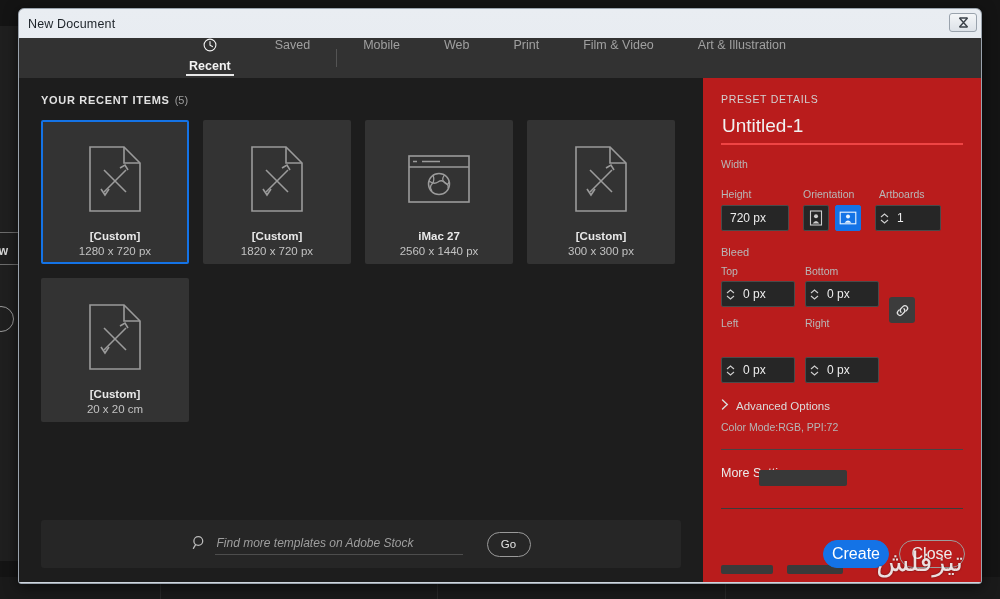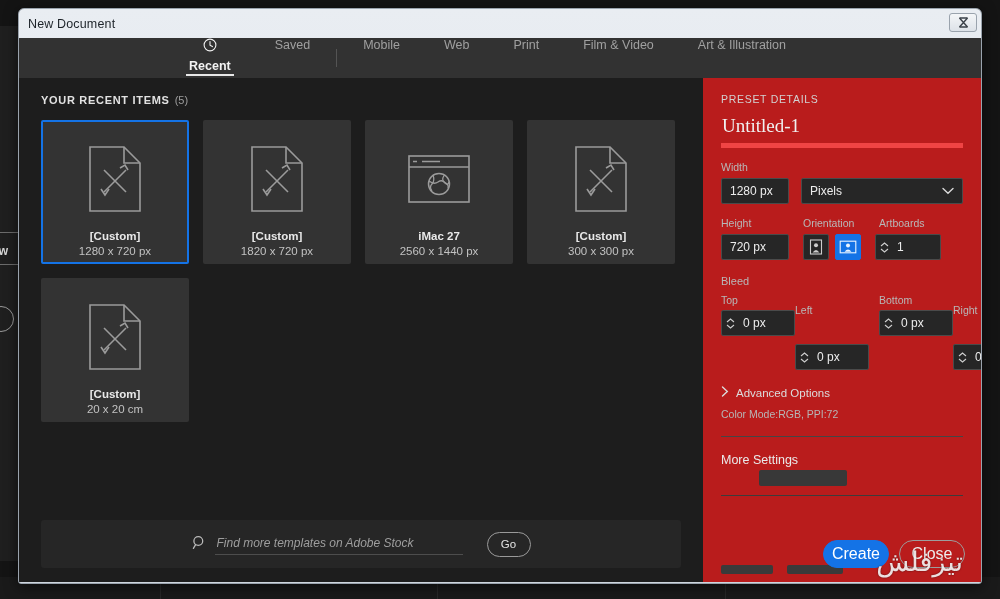--- a/index.html
+++ b/index.html
@@ -148,22 +148,22 @@
 
   
   #right {
     width: 278px; background: #b91c1c; padding: 15px 18px 0 18px; position: relative;
   }
   .p-head {
     font-size: 10.5px; color: #d2d2d2; letter-spacing: .7px; margin-bottom: 10px;
   }
   #doc-name {
     width: 100%; background: transparent; border: none;
-    border-bottom: 5px solid #ef4444; outline: none;
-    font-family: Liberation Serif, serif;
+    border-bottom: 2px solid #ef4444; outline: none;
+    font-family: Liberation Sans, sans-serif;
     font-size: 19px; color: #f0f0f0; padding: 0 1px 6px 1px;
   }
   .fld-lbl { font-size: 10.5px; color: #b8b8b8; margin: 13px 0 5px 0; }
   .row { display: flex; align-items: flex-end; gap: 12px; }
   .inp {
     background: #262626; border: 1px solid #4a4a4a; border-radius: 2px;
     color: #ededed; font-size: 12px; font-family: "Liberation Sans", sans-serif;
     height: 26px; padding: 0 8px; outline: none;
   }
   .inp.w { width: 68px; }
@@ -188,21 +188,21 @@
     width: 17px; display: flex; flex-direction: column;
     align-items: center; justify-content: center; gap: 1px; cursor: pointer;
   }
   .stepper input {
     flex: 1; background: transparent; border: none; outline: none;
     color: #ededed; font-size: 12px; font-family: "Liberation Sans", sans-serif;
     padding-left: 4px; width: 10px;
   }
   .bleed-lbl { font-size: 11px; color: #b8b8b8; margin: 15px 0 7px 0; }
   .bl-grid { display: flex; gap: 10px; align-items: flex-start; }
-  .bl-col { display: flex; flex-direction: row; gap: 0; }
+  .bl-col { display: flex; flex-direction: column; gap: 0; }
   .bl-sub { font-size: 10.5px; color: #b8b8b8; margin-bottom: 4px; }
   .bl-cell { display: flex; flex-direction: column; }
   .bl-cell + .bl-cell { margin-top: 10px; gap: 24px; }
   .stepper.bl { width: 74px; }
   .link-btn {
     width: 26px; height: 26px; background: #3c3c3c; border-radius: 3px;
     display: flex; align-items: center; justify-content: center;
     cursor: pointer; margin-top: 32px;
   }
   #adv {
@@ -416,31 +416,20 @@
         </div>
       </div>
 
       <div id="right">
 
         <div class="p-head">PRESET DETAILS</div>
 
         <input id="doc-name" type="text" value="Untitled-1" style="">
 
         <div class="fld-lbl">Width</div>
-        <div class="row">
-          <input class="inp w" type="text" value="1280 px" style="">
-          <div class="sel">
-            <span>Pixels</span>
-            <span>
-              <svg width="12" height="8" viewBox="0 0 12 8" aria-hidden="true">
-                <path d="M1 1.5 L6 6.2 L11 1.5" fill="none" stroke="#d9d9d9" stroke-width="1.4" stroke-linecap="round"></path>
-              </svg>
-            </span>
-          </div>
-        </div>
 
         <div class="row" style="gap:14px">
           <div class="fld-lbl" style="width:68px">Height</div>
           <div class="fld-lbl" style="width:62px">Orientation</div>
           <div class="fld-lbl">Artboards</div>
         </div>
 
         <div class="row" style="gap:14px">
           <input class="inp w" type="text" value="720 px" style="">
 

